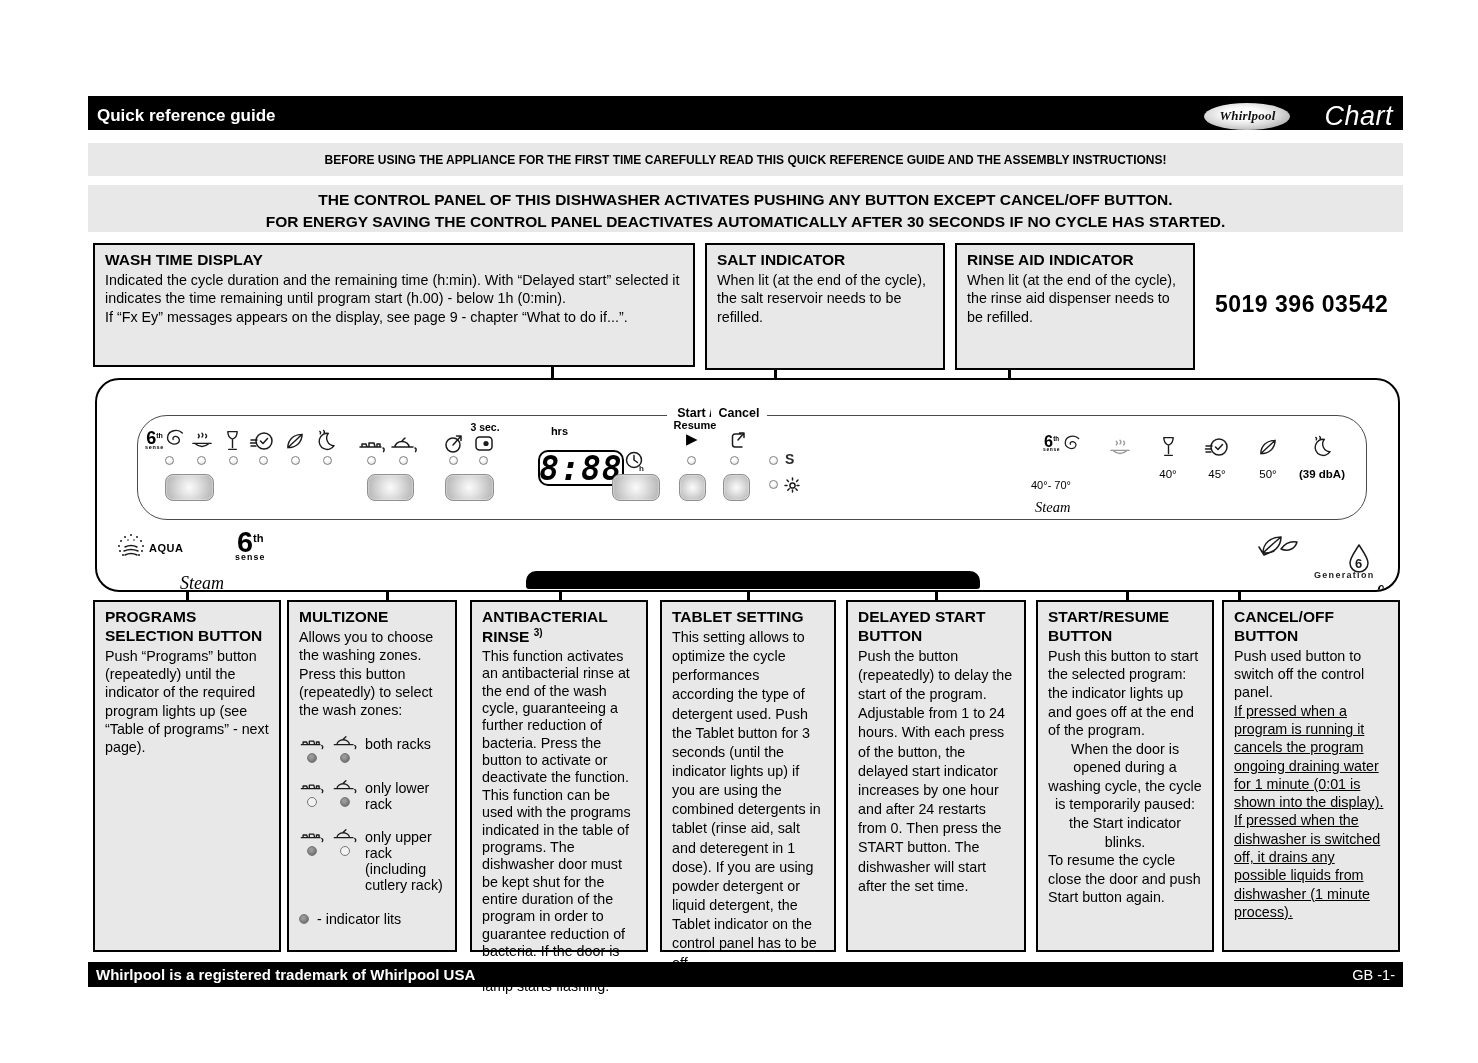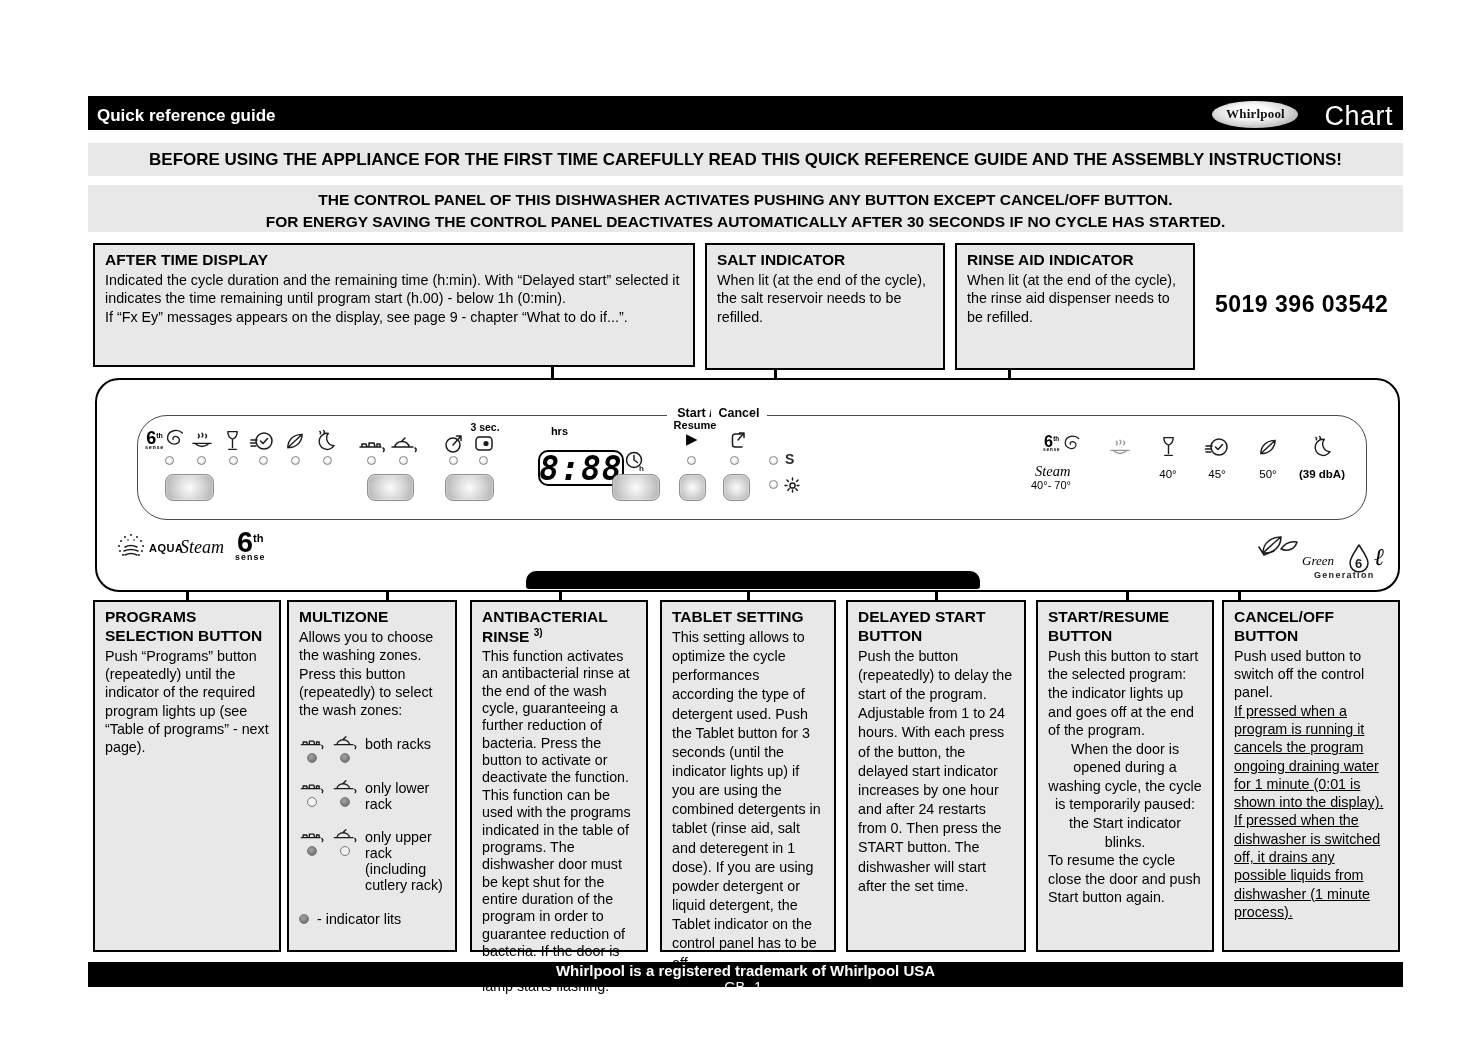--- a/index.html
+++ b/index.html
@@ -3,28 +3,28 @@
 <meta charset="utf-8">
 <style>
   html,body{margin:0;padding:0;background:#fff;}
   .page{position:relative;width:1478px;height:1063px;background:#fff;
         font-family:"Liberation Sans","DejaVu Sans",sans-serif;color:#000;overflow:hidden;}
   .abs{position:absolute;}
   
   .topbar{left:88px;top:96px;width:1315px;height:34px;background:#000;color:#fff;
           display:flex;align-items:center;justify-content:space-between;box-sizing:border-box;padding:6px 6px 0 9px;}
   .topbar .ttl{font-size:17px;font-weight:bold;}
-  .brandwrap{display:flex;gap:26px;}
+  .brandwrap{display:flex;align-items:center;gap:34px;font-style:italic;}
   .oval{width:86px;height:27px;border-radius:50%;background:radial-gradient(ellipse at 45% 40%,#ffffff 25%,#d9d9d9 55%,#8c8c8c 100%);
         display:flex;align-items:center;justify-content:center;}
   .oval span{font-family:"Liberation Serif",serif;font-weight:bold;font-size:13px;color:#111;letter-spacing:.2px;}
   .charttxt{font-size:27px;font-weight:400;letter-spacing:.5px;margin-right:4px;}
   
   .notice{background:#e8e8e8;color:#000;font-weight:bold;box-sizing:border-box;}
-  .n1{left:88px;top:143px;width:1315px;height:33px;font-size:17px;display:flex;align-items:center;justify-content:center;}
+  .n1{left:88px;top:143px;width:1315px;height:33px;font-size:12px;display:flex;align-items:center;justify-content:center;}
   .n2{left:88px;top:185px;width:1315px;height:47px;font-size:15.5px;text-align:center;line-height:1.45;padding-top:4px;}
   
   .box{background:#e8e8e8;border:2px solid #000;box-sizing:border-box;padding:6px 10px;}
   .box h3{margin:0 0 1px 0;font-size:15.5px;line-height:1.22;}
   .box p{margin:0;font-size:14.3px;line-height:1.28;}
   .code{font-size:23px;font-weight:bold;letter-spacing:.5px;}
   
   .line{position:absolute;background:#000;}
   
   .panel{left:95px;top:378px;width:1305px;height:214px;border:2.5px solid #000;border-radius:24px;
@@ -38,36 +38,36 @@
        box-shadow:inset 0 0 2px #fff;}
   .ic{position:absolute;line-height:0;}
   .lab{position:absolute;line-height:1.05;}
   .display{position:absolute;left:413px;top:70px;width:86px;height:36px;border:2.5px solid #000;border-radius:10px;
            box-sizing:border-box;background:#fff;display:flex;align-items:center;justify-content:center;margin-left:28px;}
   .display span{font-family:"DejaVu Sans Mono",monospace;font-style:italic;font-weight:bold;font-size:33px;letter-spacing:1px;}
   .sense6{display:inline-block;text-align:center;line-height:1;}
   .sense6 .n{font-size:18px;font-weight:800;}
   .sense6 sup{font-size:7px;font-weight:bold;vertical-align:super;}
   .sense6 .s{display:block;font-size:5.5px;font-weight:bold;letter-spacing:.7px;margin-top:-2px;}
-  .steamword{font-family:"Liberation Serif",serif;font-style:italic;font-size:14.5px;}
+  .steamword{font-family:"Liberation Serif",serif;font-style:italic;font-size:14.5px;margin-top:36px;}
   .blackbar{position:absolute;left:429px;top:191px;width:454px;height:18px;background:#000;border-radius:10px 10px 3px 3px;}
   
   .fbox{top:600px;height:352px;}
   .fbox p{font-size:14.3px;}
   .mz-row{display:flex;align-items:flex-start;gap:7px;margin-top:15px;}
   .mz-ic{display:inline-flex;flex-direction:column;align-items:center;gap:3px;}
   .mz-label{font-size:14.3px;line-height:1.12;padding-top:2px;}
   .mledc{width:10px;height:10px;border-radius:50%;border:1.5px solid #777;box-sizing:border-box;}
   .on{background:radial-gradient(circle at 40% 35%,#9a9a9a 20%,#5d5d5d 100%);}
   .off{background:#f2f2f2;}
   .mz-legend{display:flex;align-items:center;gap:8px;margin-top:18px;font-size:14.3px;}
   .underl{text-decoration:underline;}
   
   .footer{left:88px;top:962px;width:1315px;height:25px;background:#000;color:#fff;display:flex;align-items:center;
-          justify-content:space-between;box-sizing:border-box;padding:0 8px;flex-direction:column;}
+          justify-content:space-between;box-sizing:border-box;padding:0 8px;}
   .footer .tm{font-size:15px;font-weight:bold;}
   .footer .pg{font-size:14.5px;}
   svg{overflow:visible;}
   .st{stroke:#1b1b1b;fill:none;stroke-width:1.5;stroke-linecap:round;stroke-linejoin:round;}
   .whitebg{background:#fff;}
 </style>
 </head>
 <body>
 
 <div class="page">
@@ -82,21 +82,21 @@
     </span>
   </div>
 
   <div class="abs notice n1">BEFORE USING THE APPLIANCE FOR THE FIRST TIME CAREFULLY READ THIS QUICK REFERENCE GUIDE AND THE ASSEMBLY INSTRUCTIONS!</div>
   <div class="abs notice n2">
     <div>THE CONTROL PANEL OF THIS DISHWASHER ACTIVATES PUSHING ANY BUTTON EXCEPT CANCEL/OFF BUTTON.</div>
     <div>FOR ENERGY SAVING THE CONTROL PANEL DEACTIVATES AUTOMATICALLY AFTER 30 SECONDS IF NO CYCLE HAS STARTED.</div>
   </div>
 
   <div class="abs box" style="left:93px;top:243px;width:602px;height:124px;">
-    <h3>AFTER TIME DISPLAY</h3>
+    <h3>WASH TIME DISPLAY</h3>
     <p>Indicated the cycle duration and the remaining time (h:min). With “Delayed start” selected it indicates the time remaining until program start (h.00) - below 1h (0:min).</p>
     <p>If “Fx  Ey” messages appears on the display, see page 9 - chapter “What to do if...”.</p>
   </div>
   <div class="abs box" style="left:705px;top:243px;width:240px;height:127px;">
     <h3>SALT INDICATOR</h3>
     <p>When lit (at the end of the cycle), the salt reservoir needs to be refilled.</p>
   </div>
   <div class="abs box" style="left:955px;top:243px;width:240px;height:127px;">
     <h3>RINSE AID INDICATOR</h3>
     <p>When lit (at the end of the cycle), the rinse aid dispenser needs to be refilled.</p>

